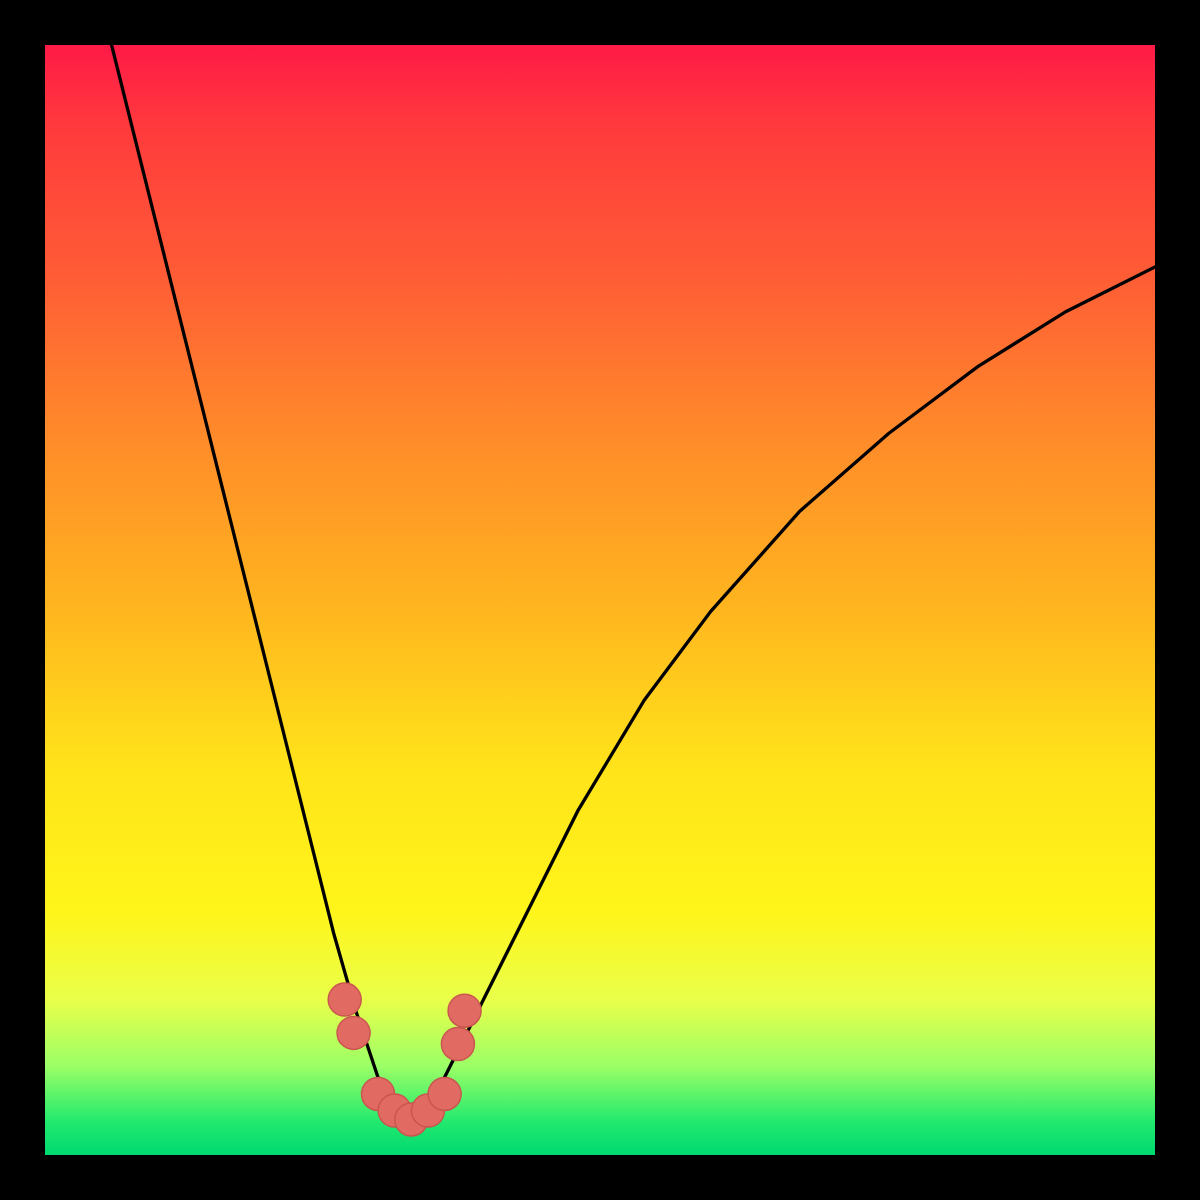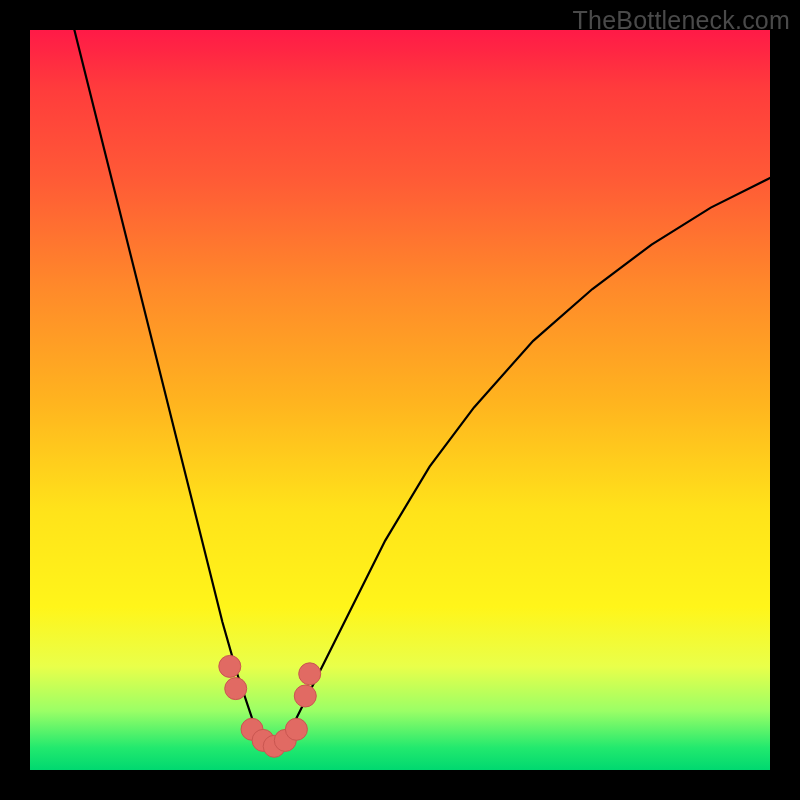--- a/index.html
+++ b/index.html
@@ -71,14 +71,13 @@
           <circle cx="233.10" cy="710.40" r="11" fill="#e16a63" stroke="#c95650" stroke-width="1"></circle>
           <circle cx="244.20" cy="716.32" r="11" fill="#e16a63" stroke="#c95650" stroke-width="1"></circle>
           <circle cx="255.30" cy="710.40" r="11" fill="#e16a63" stroke="#c95650" stroke-width="1"></circle>
           <circle cx="266.40" cy="699.30" r="11" fill="#e16a63" stroke="#c95650" stroke-width="1"></circle>
           <circle cx="275.28" cy="666.00" r="11" fill="#e16a63" stroke="#c95650" stroke-width="1"></circle>
           <circle cx="279.72" cy="643.80" r="11" fill="#e16a63" stroke="#c95650" stroke-width="1"></circle>
         </g>
     </svg>
   </div>
 
-  <div class="watermark">TheBottleneck.com</div>
 </div>
 
 </body></html>

